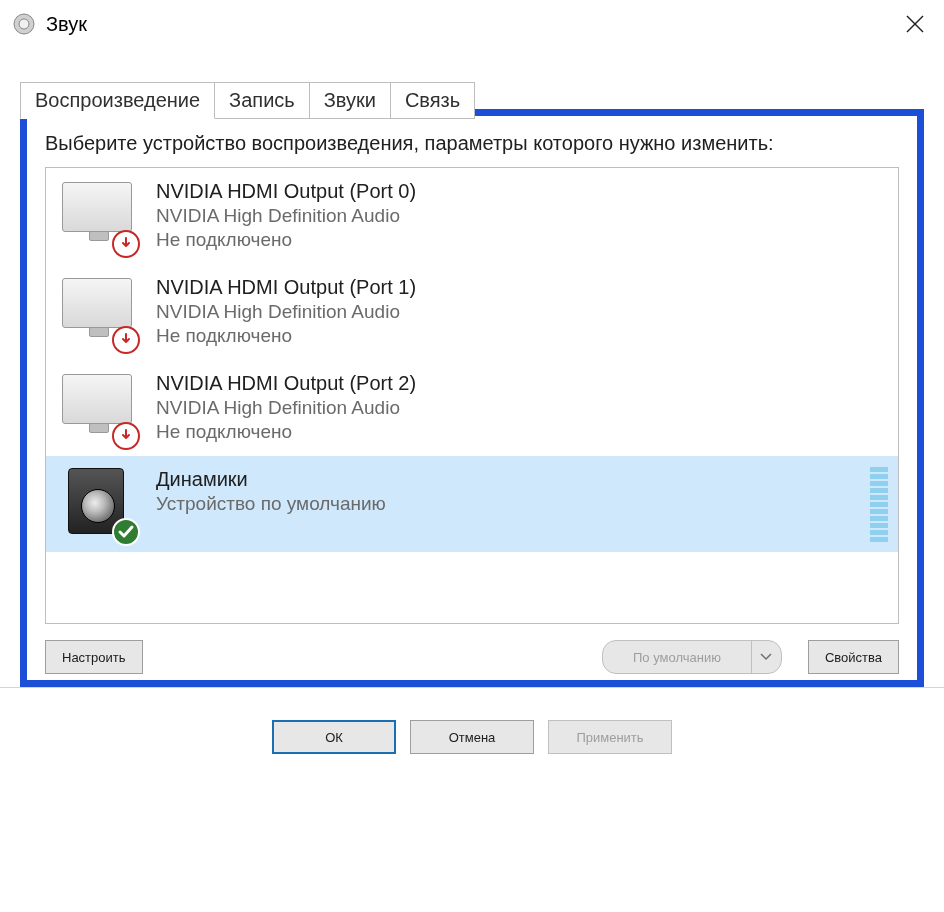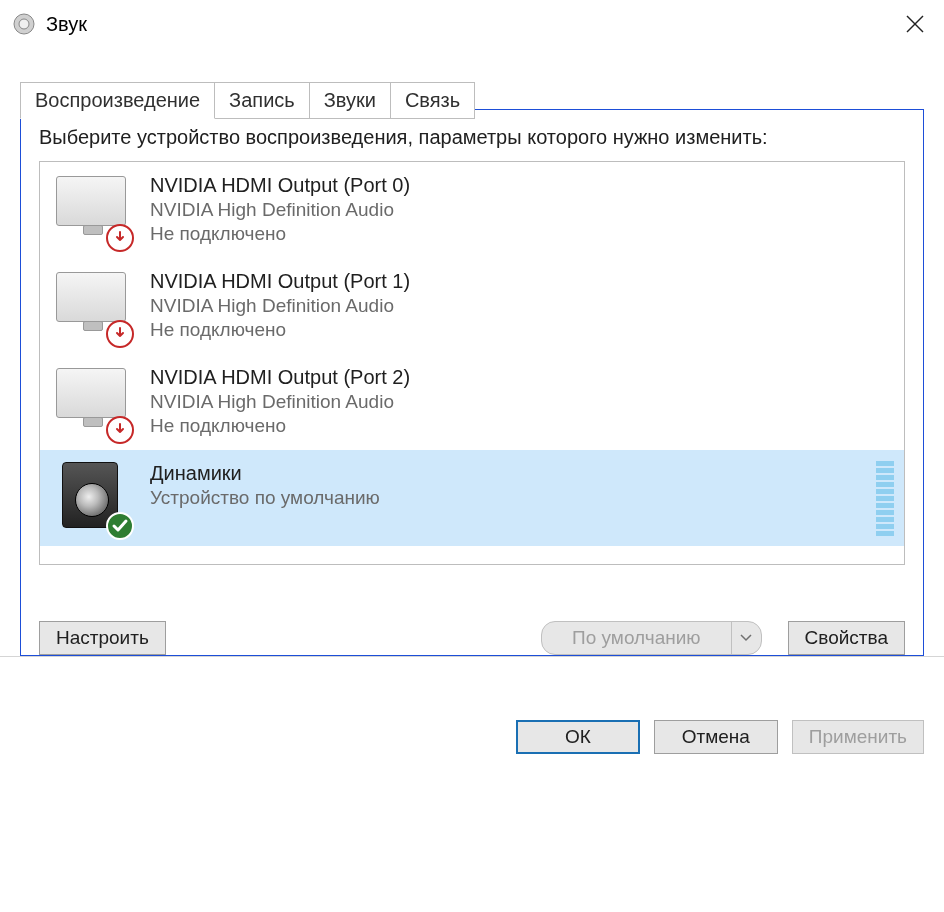--- a/index.html
+++ b/index.html
@@ -60,24 +60,24 @@
     margin-right: -1px;
     position: relative;
     top: 10px;
     cursor: default;
   }
   .tab.active {
     border-bottom: 1px solid #fff;
     z-index: 2;
   }
   .tab-panel {
-    border: 1px solid #1d4ed8;
+    border: 7px solid #1d4ed8;
     background:#fff;
     flex:1;
-    padding: 14px 18px 0 18px;
+    padding: 14px 18px 6px 18px;
     display:flex;flex-direction:column;
   }
   .instruction {
     font-size: 20px;
     color: #202020;
     margin-bottom: 10px;
     line-height: 1.35;
   }
   .device-list {
     border:1px solid #bdbdbd;
@@ -146,40 +146,40 @@
     width:18px;height:76px;
     display:flex;flex-direction:column;justify-content:flex-end;
     gap:2px;margin-left:8px;flex:0 0 auto;
   }
   .level-meter .bar{height:5px;background:#8fcff0;}
   .panel-buttons {
     display:flex;align-items:center;
     margin-top:16px;
   }
   .btn {
-    font-size:19px;
+    font-size:13px;
     padding: 4px 16px;
     background:#e7e7e7;
     border:1px solid #9e9e9e;
     color:#202020;
     cursor:default;
     min-height:34px;
-    display:flex;align-items:center;justify-content:center;margin-top:40px;
+    display:flex;align-items:center;justify-content:center;
   }
   .btn.disabled { color:#9e9e9e;background:#e7e7e7;border-color:#c0c0c0; }
   .dropdown-btn {
     display:flex;align-items:stretch;padding:0;min-height:34px;border-radius:14px;
   }
   .dropdown-btn .dd-label{padding:4px 30px;color:#9e9e9e;display:flex;align-items:center;}
   .dropdown-btn .dd-arrow{width:30px;border-left:1px solid #c0c0c0;display:flex;align-items:center;justify-content:center;color:#707070;}
   .panel-buttons .spacer{flex:1;}
   .footer {
     border-top:1px solid #d5d5d5;
-    padding: 23px 20px 22px 20px;
-    display:flex;justify-content:flex-end;gap:14px;
+    padding: 32px 20px 22px 20px;
+    display:flex;justify-content:center;gap:14px;
     background:#fff;
   }
   .footer .btn { min-width:124px; }
   .footer .btn.primary { border:2px solid #1a6fb3; background:#e7e7e7; }
 </style>
 </head>
 <body>
 
 <div class="window">
 

